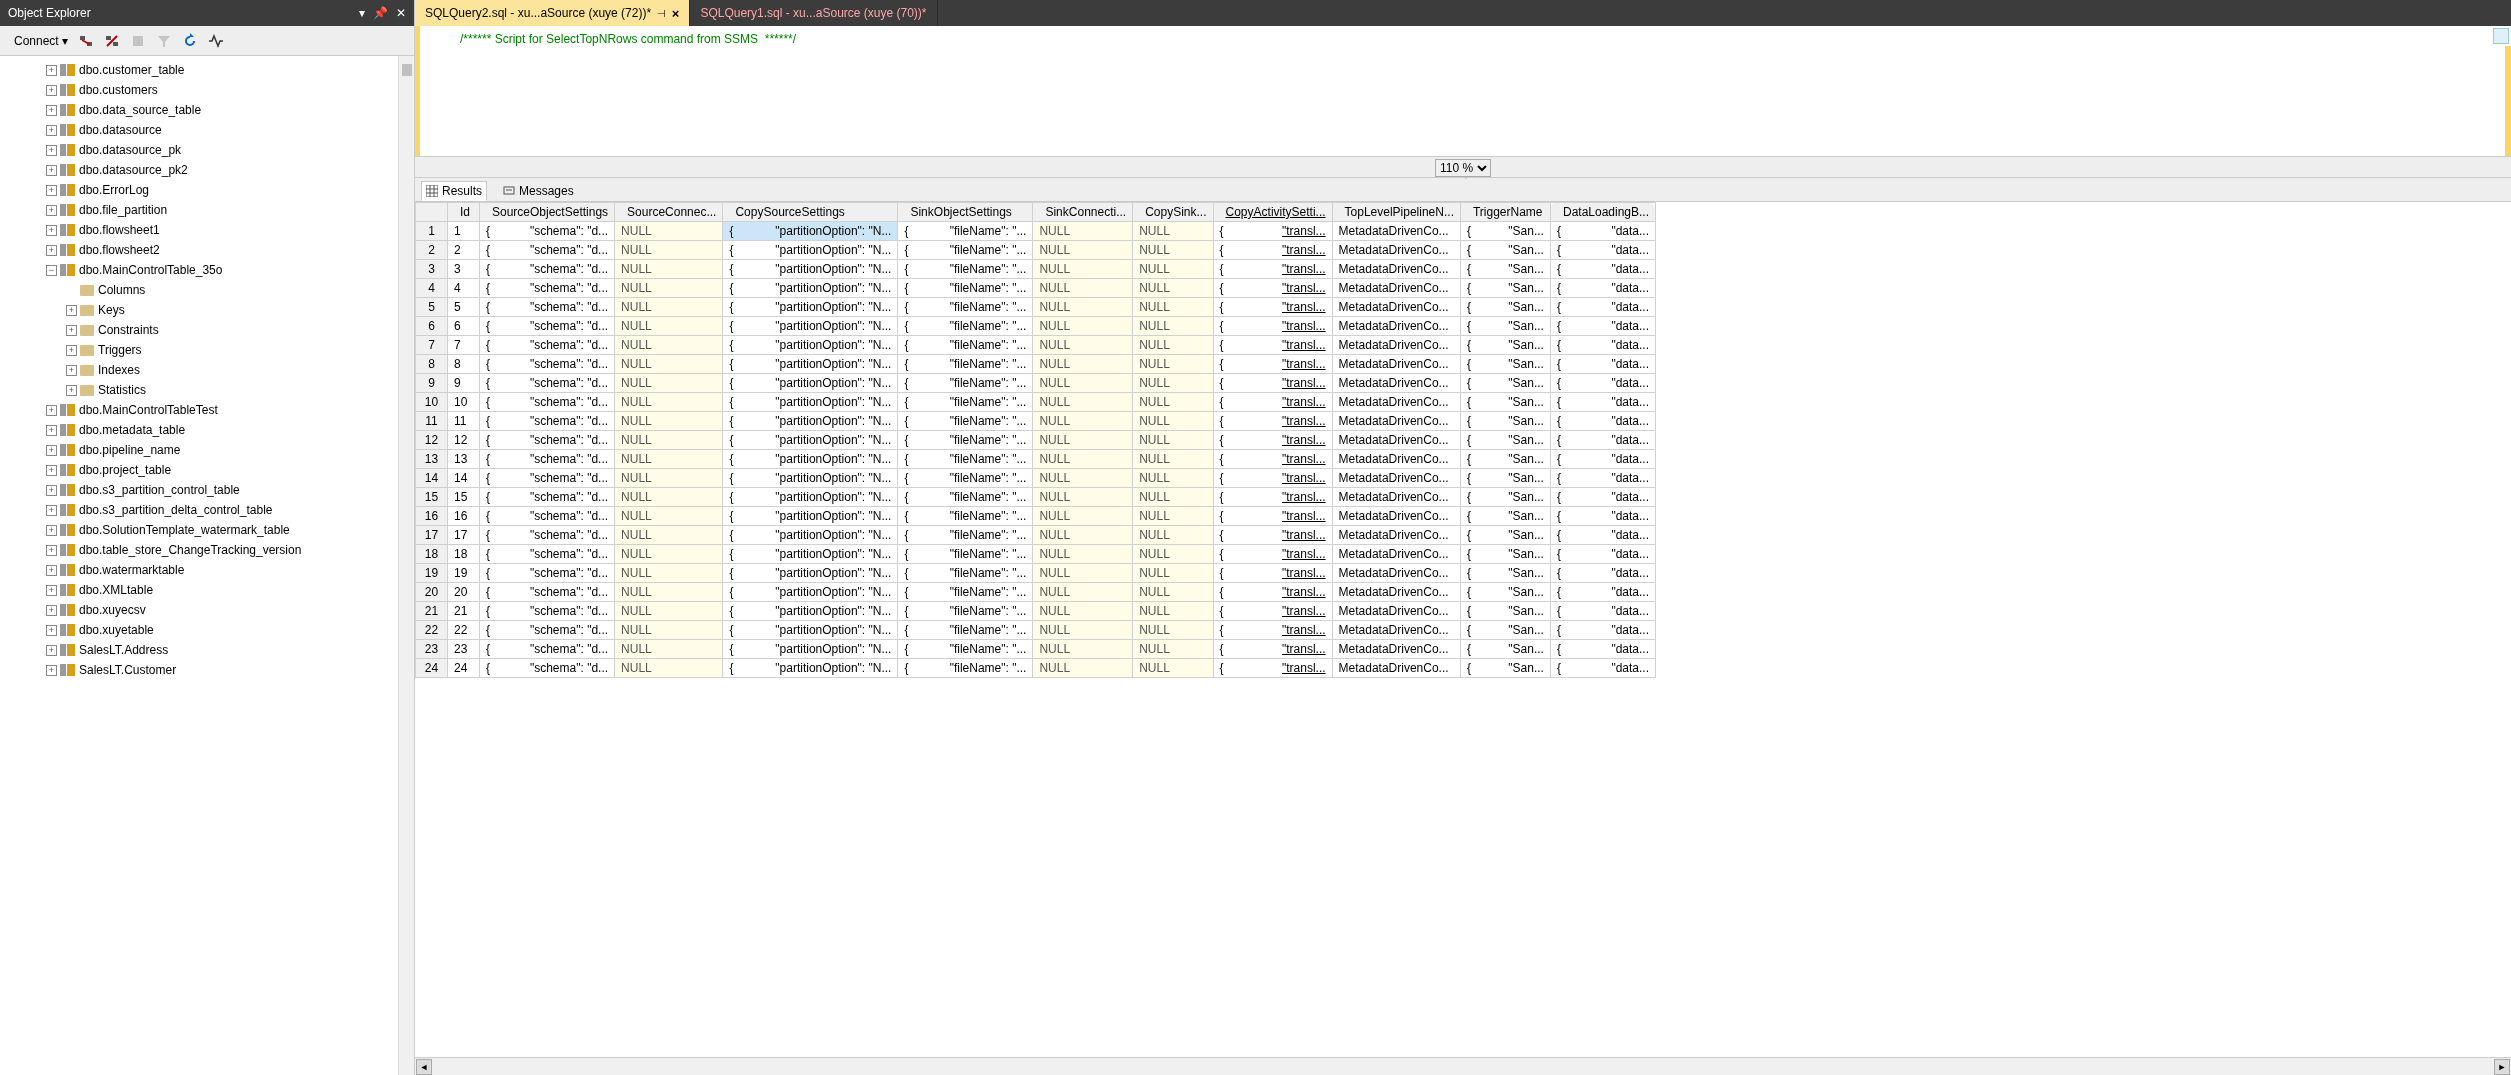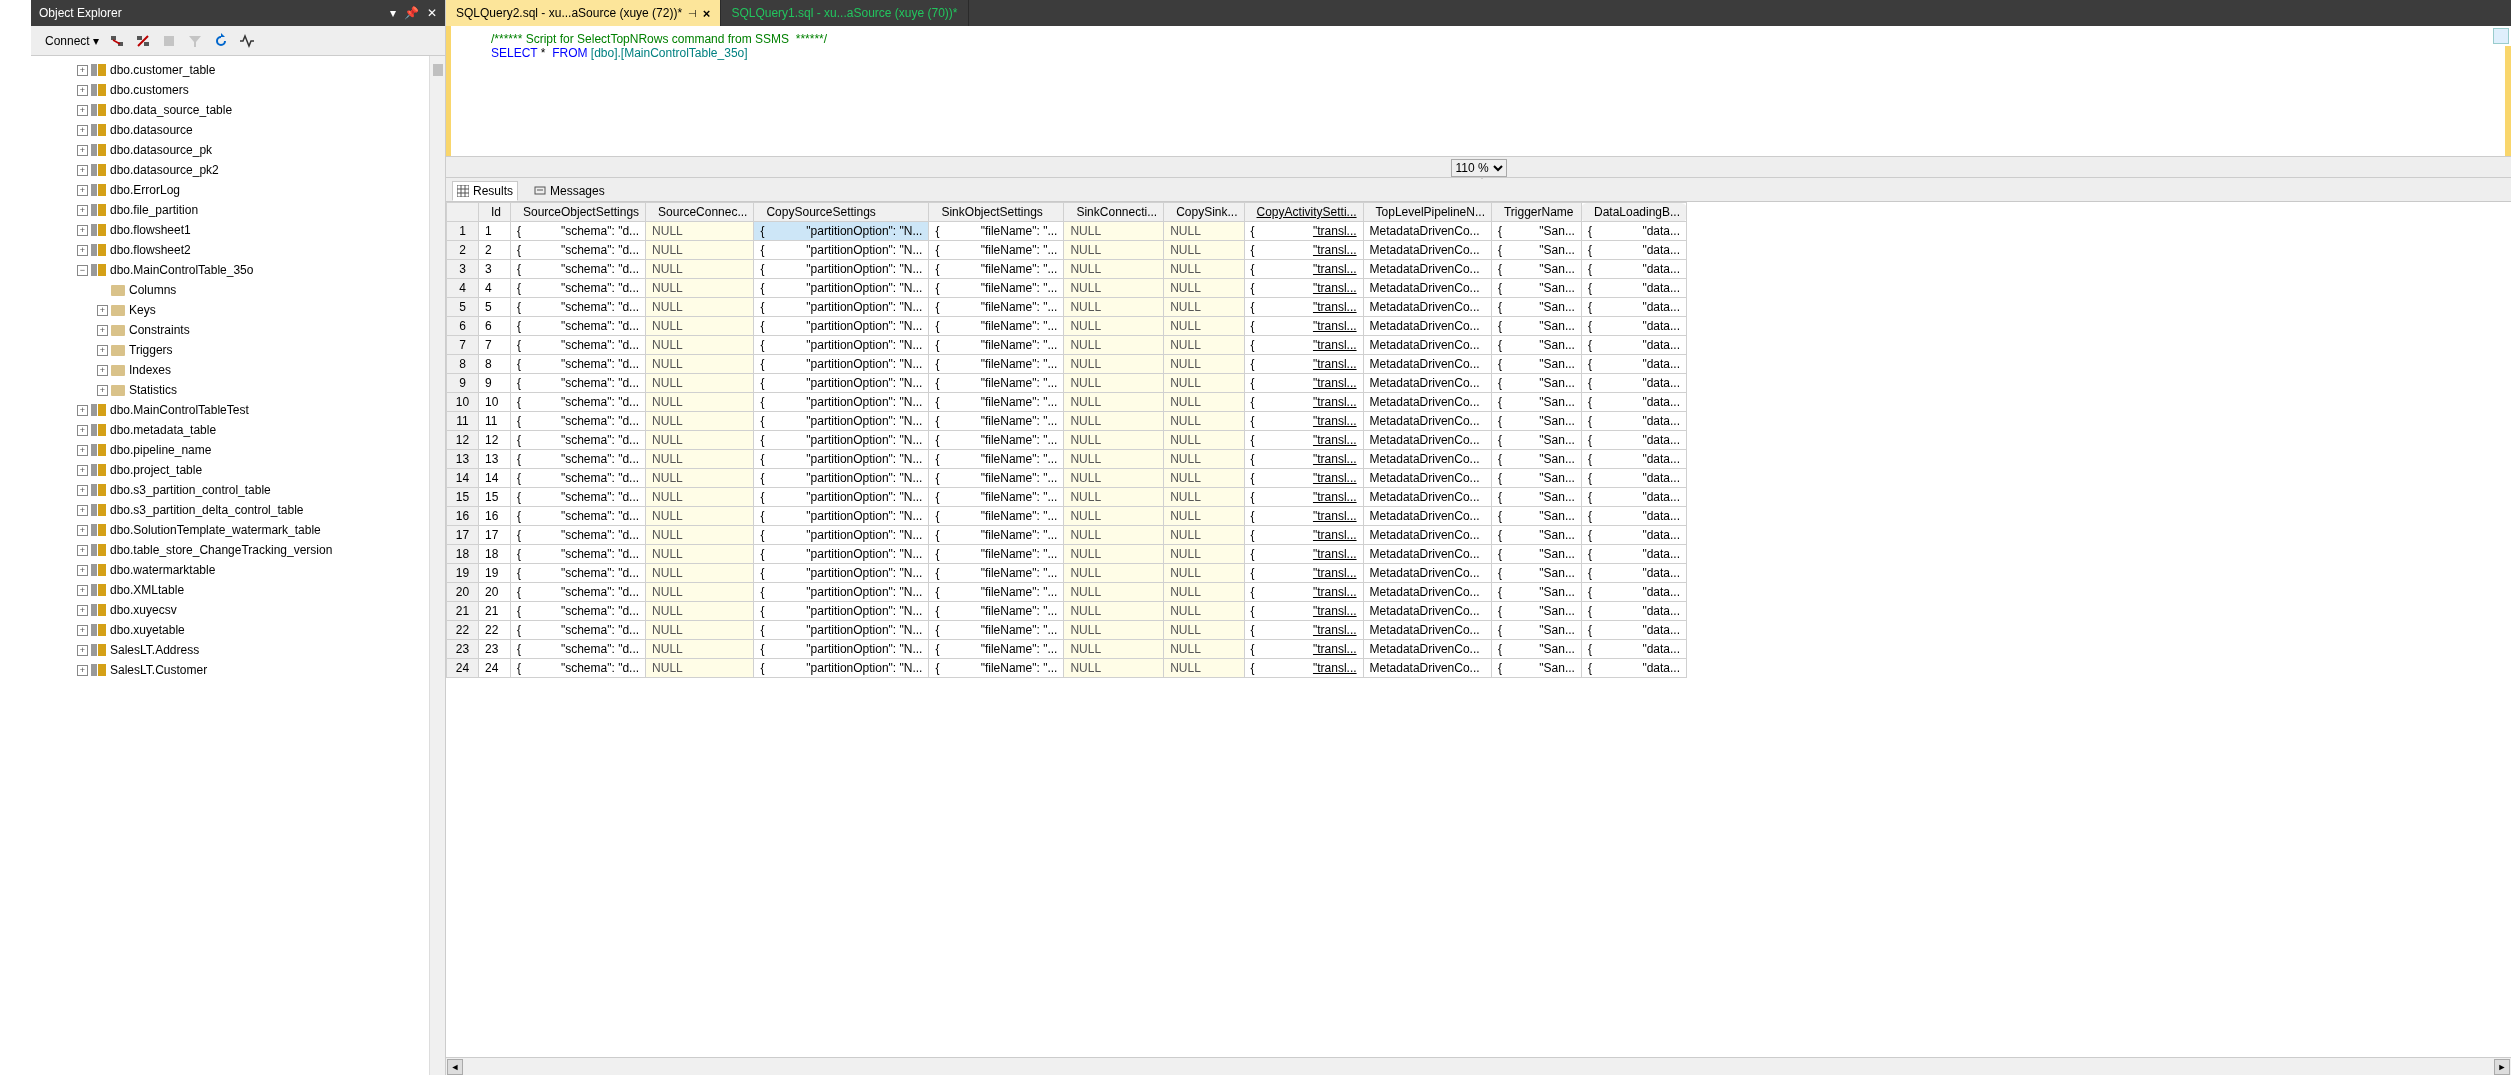--- a/index.html
+++ b/index.html
@@ -1,38 +1,38 @@
 <!DOCTYPE html>
 <html><head>
 <meta charset="utf-8">
 <style>
 * { margin: 0; padding: 0; box-sizing: border-box; font-family: "Segoe UI", Tahoma, sans-serif; font-size: 12px; }
 body { display: flex; height: 1075px; width: 2511px; background: #fff; overflow: hidden; }
-.sidebar { width: 415px; background: #f5f5f5; display: flex; flex-direction: column; border-right: 1px solid #ccc; margin-left: 31px; }
+.sidebar { width: 415px; background: #f5f5f5; display: flex; flex-direction: column; border-right: 1px solid #ccc; }
 .sidebar-header { background: #3c3c3c; color: #fff; padding: 4px 8px; display: flex; align-items: center; justify-content: space-between; height: 26px; }
 .sidebar-header .title { font-size: 12px; }
 .sidebar-header .ctrls { display: flex; gap: 8px; font-size: 11px; }
 .sidebar-header .ctrls span { cursor: pointer; }
 .toolbar { background: #eee; padding: 4px 14px; display: flex; align-items: center; gap: 10px; border-bottom: 1px solid #ccc; height: 30px; }
 .toolbar .connect { font-size: 12px; }
 .toolbar .ico { width: 16px; height: 16px; display: inline-block; }
 .tree { flex: 1; overflow-y: auto; background: #fff; padding: 4px 0; position: relative; }
 .tree-scroll { position: absolute; right: 0; top: 0; width: 16px; height: 100%; background: #f0f0f0; border-left: 1px solid #ddd; }
 .tree-scroll-thumb { position: absolute; right: 2px; top: 8px; width: 10px; height: 12px; background: #c0c0c0; }
 .tree-item { display: flex; align-items: center; padding: 1px 0 1px 46px; cursor: pointer; white-space: nowrap; height: 20px; }
 .tree-item.child { padding-left: 66px; }
 .tree-item .expander { width: 11px; height: 11px; border: 1px solid #888; display: inline-flex; align-items: center; justify-content: center; font-size: 9px; line-height: 1; margin-right: 3px; background: #fff; color: #555; }
 .tree-item .tbl-icon { width: 15px; height: 12px; margin-right: 4px; display: inline-block; position: relative; }
 .tree-item .tbl-icon::before { content: ""; position: absolute; left: 0; top: 0; width: 6px; height: 12px; background: #999; }
 .tree-item .tbl-icon::after { content: ""; position: absolute; left: 7px; top: 0; width: 8px; height: 12px; background: #d4a017; }
 .tree-item .folder-icon { width: 14px; height: 11px; background: #d9c28a; margin-right: 4px; display: inline-block; border-radius: 1px; }
 .tree-item .label { font-size: 12px; color: #000; }
 .main { flex: 1; display: flex; flex-direction: column; overflow: hidden; }
 .tabs { background: #3c3c3c; display: flex; height: 26px; }
-.tab { padding: 4px 10px; color: #22c55e; font-size: 12px; display: flex; align-items: center; gap: 6px; border-right: 1px solid #2a2a2a; cursor: pointer; }
+.tab { padding: 4px 10px; color: #fca5a5; font-size: 12px; display: flex; align-items: center; gap: 6px; border-right: 1px solid #2a2a2a; cursor: pointer; }
 .tab.active { background: #fce59a; color: #000; }
 .tab .pin { font-size: 10px; }
 .tab .close { font-size: 13px; font-weight: bold; }
 .editor { background: #fff; padding: 6px 4px 6px 40px; font-family: Consolas, monospace; font-size: 14px; border-left: 5px solid #f9d66c; position: relative; height: 130px; }
 .editor .mark { position: absolute; right: 2px; top: 2px; width: 16px; height: 16px; background: #dfeffc; border: 1px solid #9cc; }
 .editor .line { white-space: pre; }
 .editor .cm { color: #008000; }
 .editor .kw { color: #0000ff; }
 .editor .obj { color: #008080; }
 .editor .vbar { position: absolute; right: 0; top: 20px; bottom: 0; width: 6px; background: #f9d66c; }
@@ -287,21 +287,20 @@
         <span class="pin">⊣</span>
         <span class="close">×</span>
       </div>
       <div class="tab">
         <span>SQLQuery1.sql - xu...aSource (xuye (70))*</span>
       </div>
     </div>
   <div class="editor">
     <div class="mark"></div>
     <div class="line"><span class="cm">/****** Script for SelectTopNRows command from SSMS  ******/</span></div>
-    <div class="line"><span class="kw">SELECT</span><span> *  </span><span class="kw">FROM</span><span class="obj"> [dbo].[MainControlTable_35o]</span></div>
     <div class="vbar"></div>
   </div>
   <div class="zoom">
     <select><option>110 %</option></select>
     <div class="scroll"></div>
   </div>
   <div class="result-tabs">
     <div class="result-tab active">
       <svg width="12" height="12" viewBox="0 0 12 12">
           <rect x="0" y="0" width="12" height="12" fill="none" stroke="#555"></rect>

